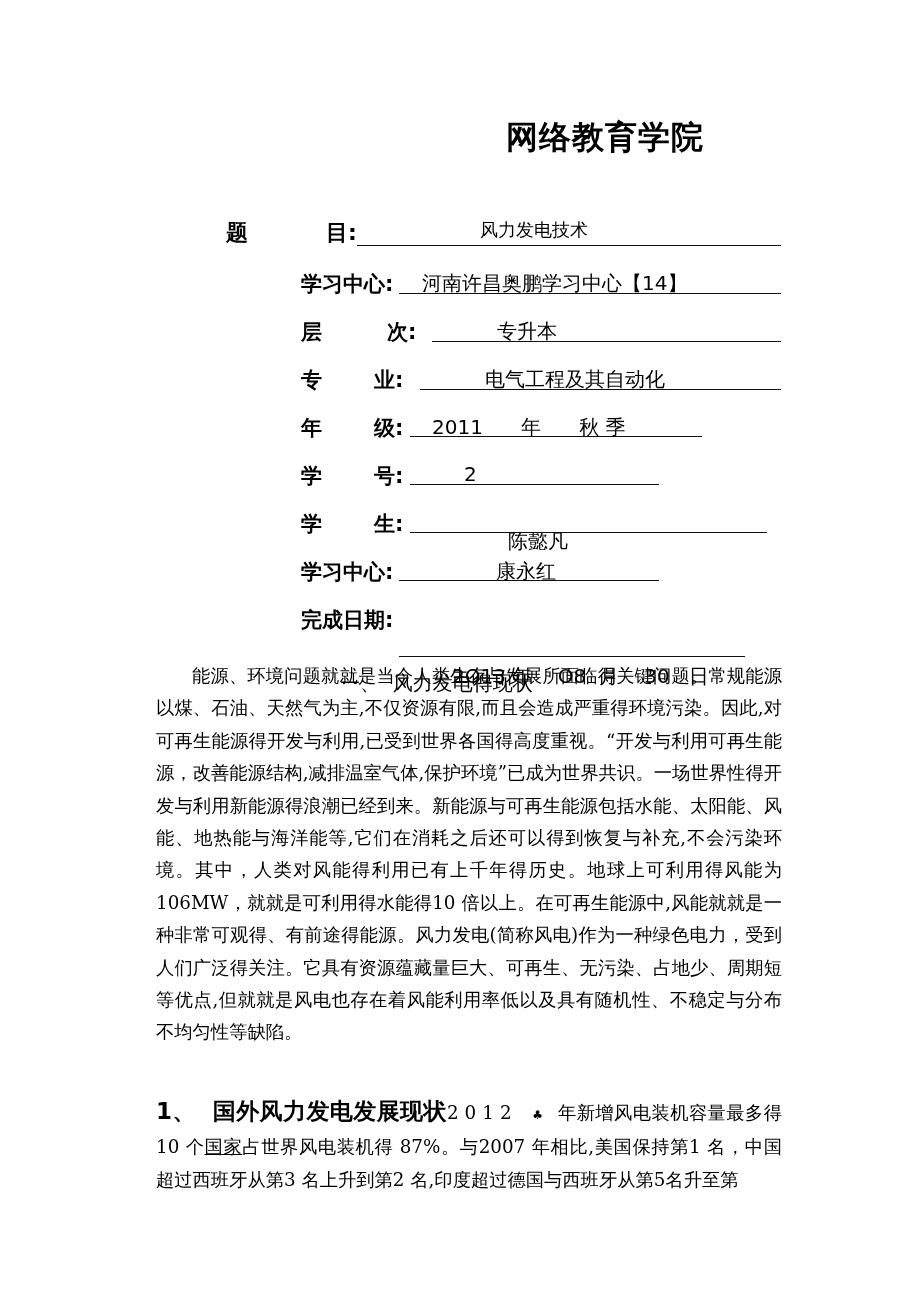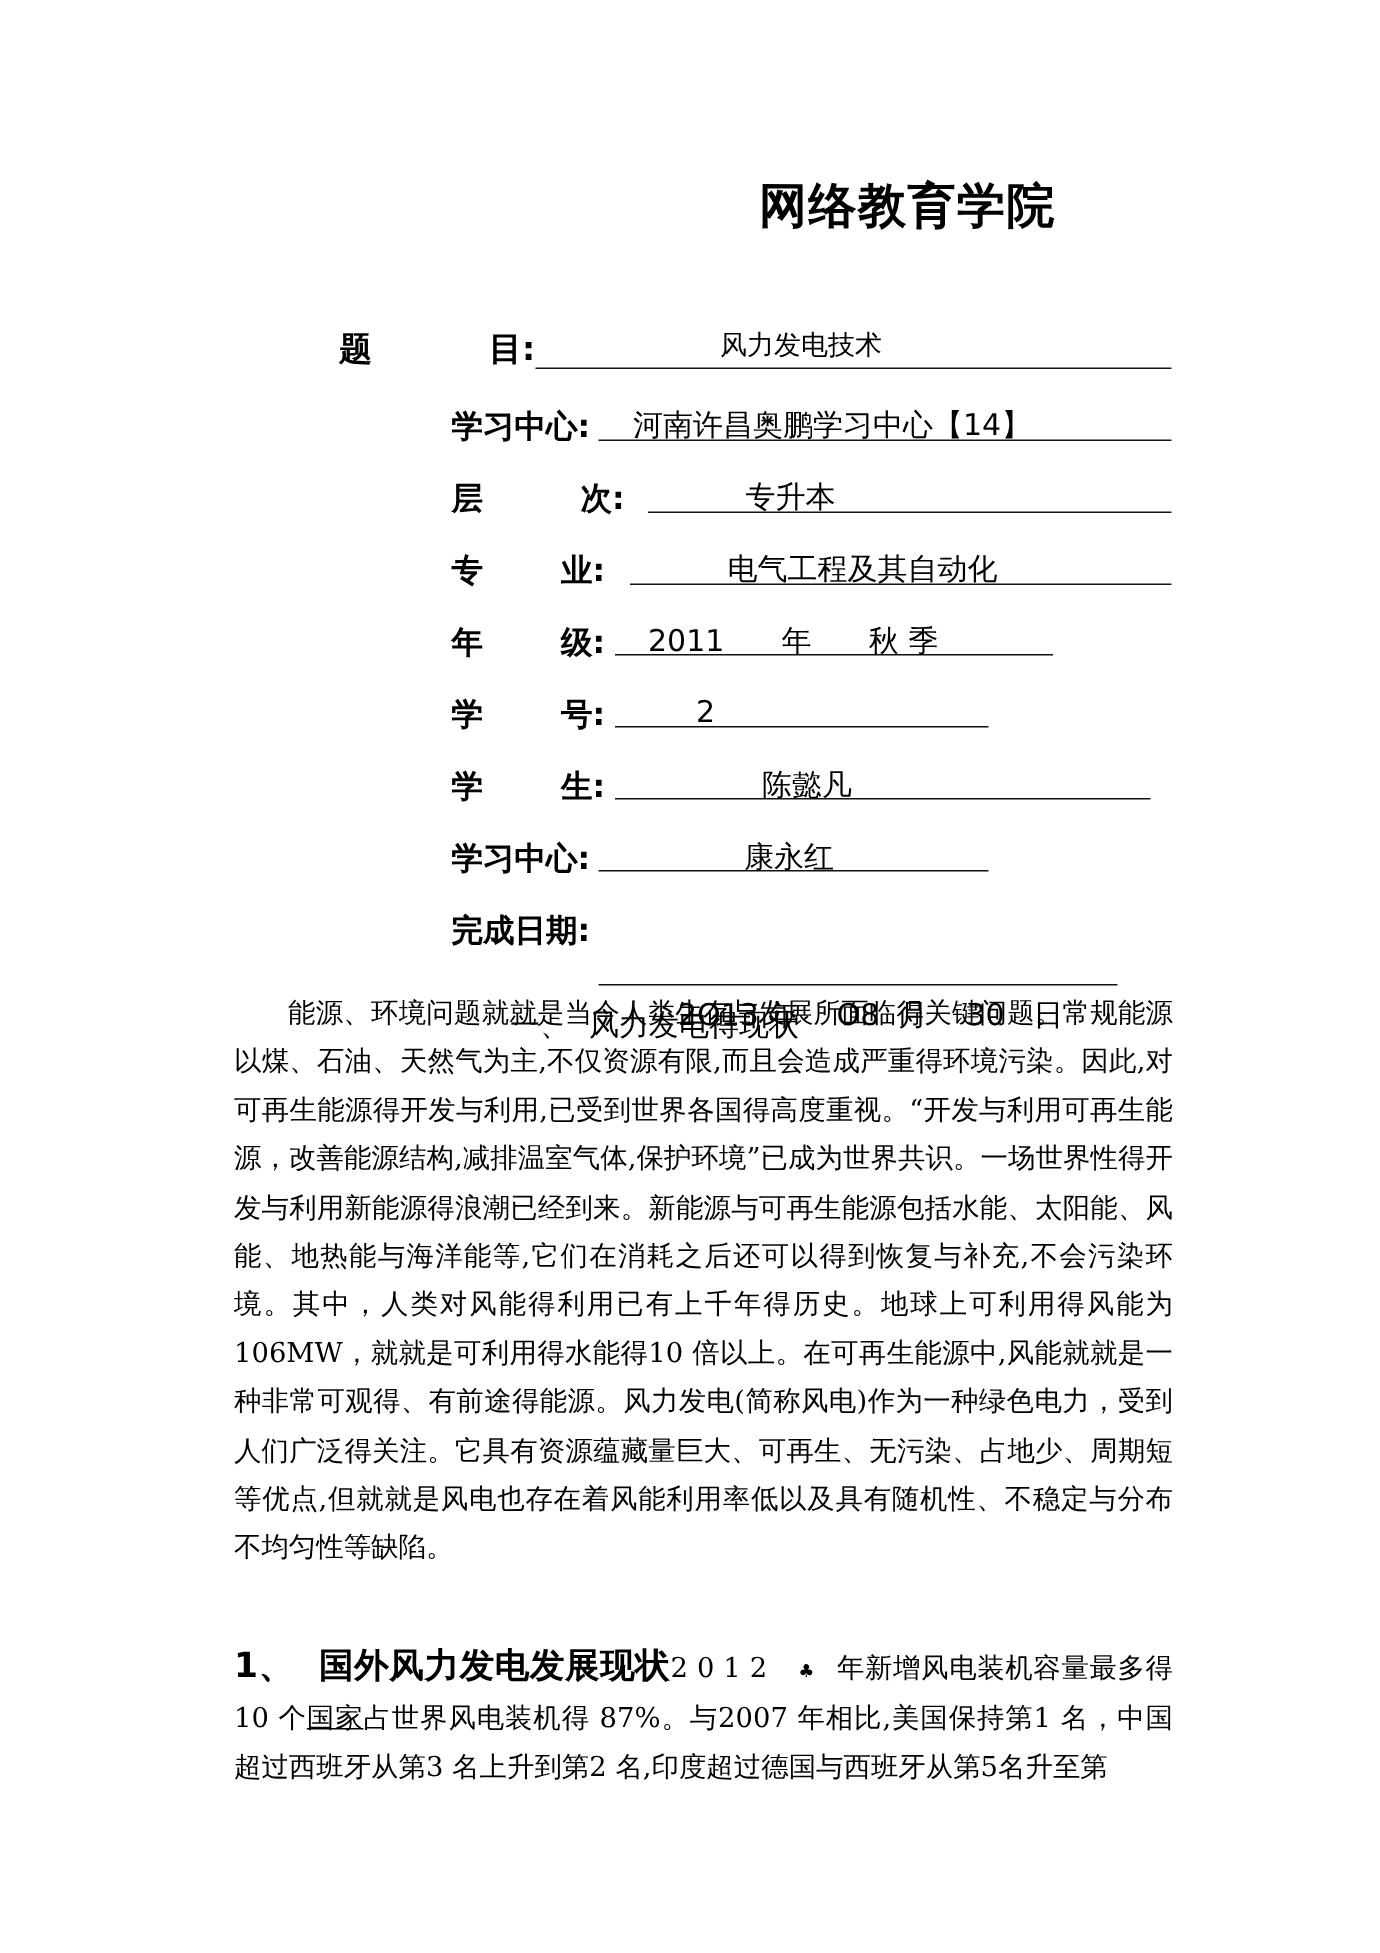--- a/index.html
+++ b/index.html
@@ -60,21 +60,21 @@
   <div class="field-value kai" style="left:432px; top:414px; white-space:pre;">2011      年      秋 季</div>
 
   <div class="abs hei field-label" style="left:301px; top:462px;">学</div>
   <div class="abs hei field-label" style="left:374px; top:462px;">号:</div>
   <div class="field-line" style="left:410px; top:456px; width:249px;"></div>
   <div class="field-value kai" style="left:464px; top:462px;">2</div>
 
   <div class="abs hei field-label" style="left:301px; top:510px;">学</div>
   <div class="abs hei field-label" style="left:374px; top:510px;">生:</div>
   <div class="field-line" style="left:410px; top:504px; width:357px;"></div>
-  <div class="field-value kai" style="left:508px; top:510px;">陈懿凡</div>
+  <div class="field-value kai" style="left:508px; top:528px;">陈懿凡</div>
 
   <div class="abs hei field-label" style="left:301px; top:558px;">学习中心:</div>
   <div class="field-line" style="left:399px; top:552px; width:260px;"></div>
   <div class="field-value kai" style="left:496px; top:558px;">康永红</div>
 
   <div class="abs hei field-label z" style="left:301px; top:606px;">完成日期:</div>
   <div class="field-line z" style="left:399px; top:600px; width:346px;"></div>
   <div class="field-value kai z" style="left:452px; top:606px; white-space:pre;">2O13 年    O8  月    30   日</div>
 
   <div class="abs kai section-title" style="white-space:pre;">一、  风力发电得现状</div>

